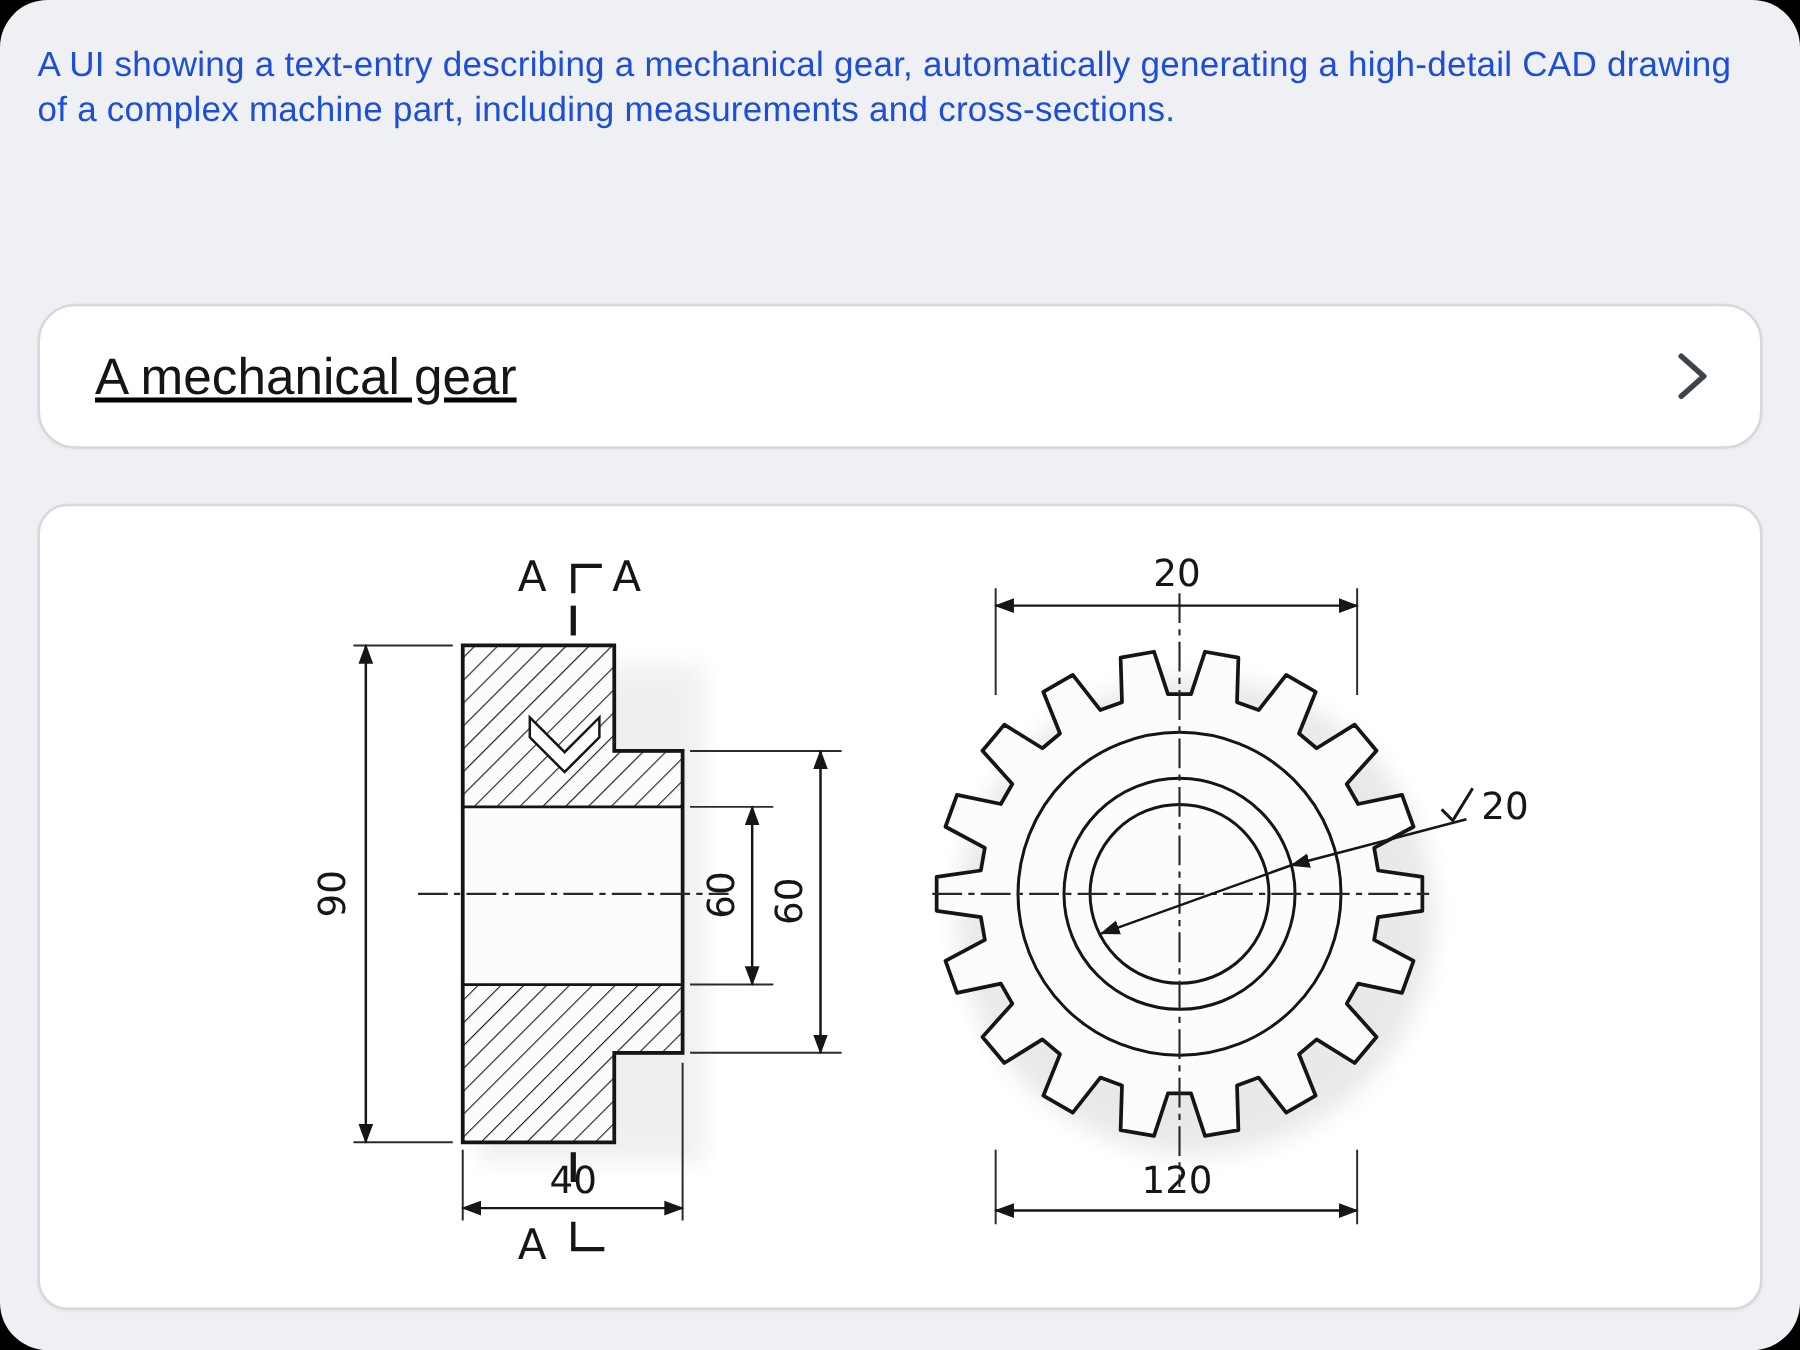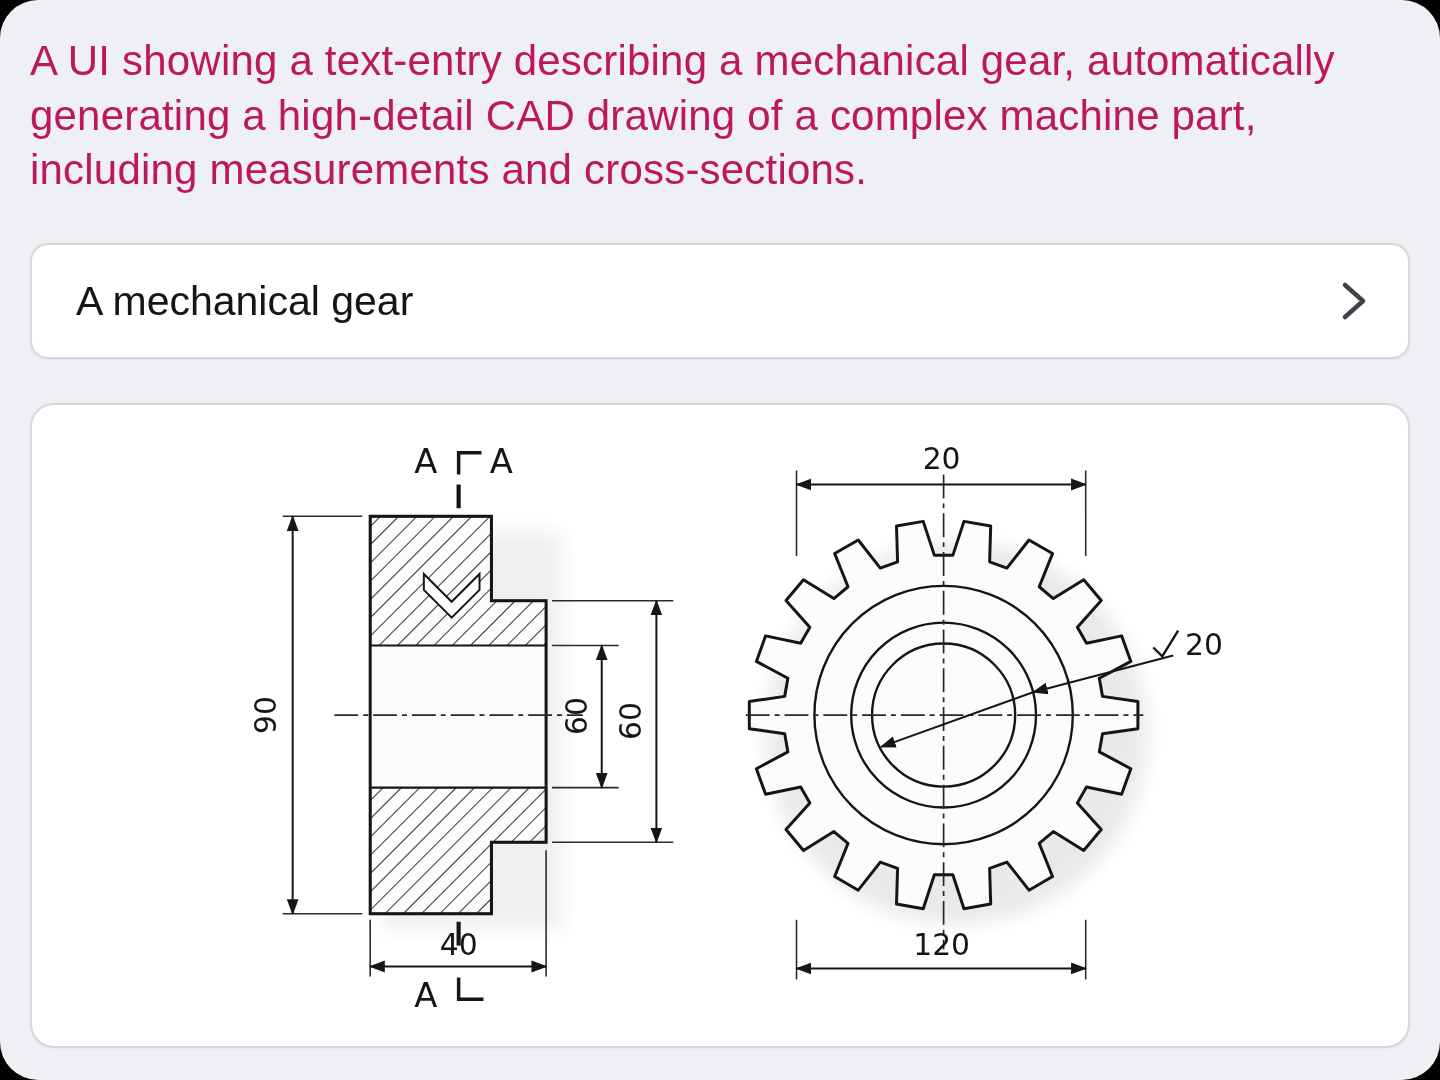--- a/index.html
+++ b/index.html
@@ -5,28 +5,29 @@
   html,body{margin:0;padding:0;}
   body{
     width:1440px;height:1080px;background:#000;
     font-family:"Liberation Sans",sans-serif;position:relative;
   }
   .screen{
     position:absolute;inset:0;background:#eff0f3;border-radius:38px;overflow:hidden;
   }
   .desc{
     margin:34px 28px 16px 30px;width:1386px;
-    font-size:42px;line-height:1.30;font-weight:500;color:#be185d;letter-spacing:.2px;
+    font-size:28px;line-height:1.30;font-weight:500;color:#1d4ed8;letter-spacing:.2px;
   }
   .prompt{
     position:absolute;left:30px;right:30px;top:243px;height:116px;
-    background:#fff;border:2px solid #d6d8dd;border-radius:18px;
+    background:#fff;border:2px solid #d6d8dd;border-radius:30px;
     display:flex;align-items:center;justify-content:space-between;
     padding:0 36px 0 44px;box-sizing:border-box;
     box-shadow:0 1px 3px rgba(0,0,0,.04);
+    text-decoration:underline;
   }
   .prompt-text{font-size:41px;color:#141519;font-weight:500;}
   .chev-btn{background:none;border:none;padding:4px;cursor:pointer;display:flex;align-items:center;}
   .card{
     position:absolute;left:30px;right:30px;top:403px;height:645px;
     background:#fff;border:2px solid #d6d8dd;border-radius:24px;
     box-sizing:border-box;overflow:hidden;
     box-shadow:0 1px 3px rgba(0,0,0,.04);
   }
   .card svg{display:block;width:100%;height:100%;}

